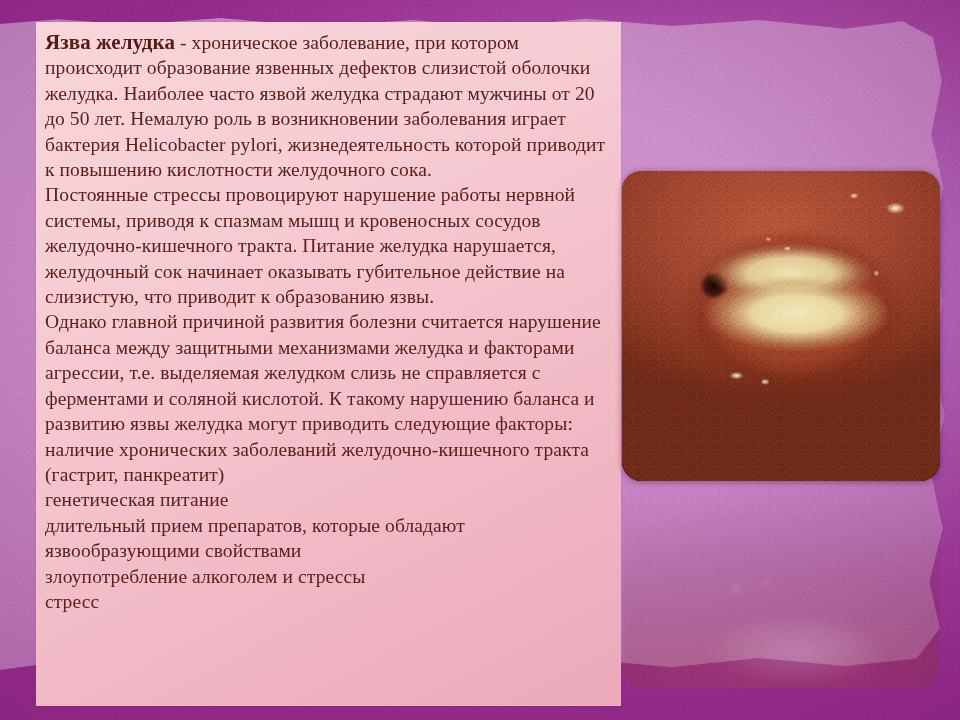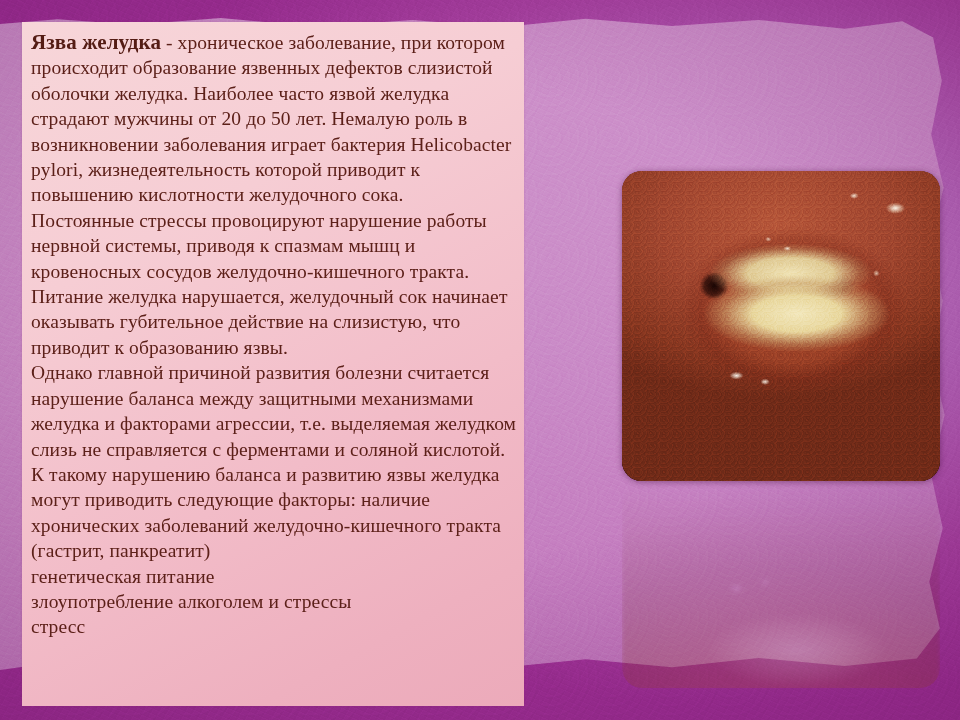--- a/index.html
+++ b/index.html
@@ -57,23 +57,23 @@
   }
   .bg-vignette {
     position: absolute;
     inset: 0;
     background: radial-gradient(ellipse 85% 80% at 50% 45%, rgba(0,0,0,0) 40%, rgba(90,12,82,0.30) 100%);
   }
 
   
   .text-panel {
     position: absolute;
-    left: 22px;
+    left: 36px;
     top: 22px;
-    width: 502px;
+    width: 585px;
     height: 684px;
     background: linear-gradient(152deg, #f7d6d9 0%, #f6cdd4 30%, #f2bcc8 62%, #eeb0bf 85%, #ecaaba 100%);
     box-shadow: 0 0 2px rgba(120,40,100,0.18);
   }
   .text-body {
     position: absolute;
     left: 9px;
     top: 8px;
     right: 6px;
     color: #5c2019;
@@ -197,20 +197,21 @@
     <div class="text-body">
 
       <p class="para"><span class="t-bold">Язва желудка</span><span> - хроническое заболевание, при котором происходит образование язвенных дефектов слизистой оболочки желудка. Наиболее часто язвой желудка страдают мужчины от 20 до 50 лет. Немалую роль в возникновении заболевания играет бактерия Helicobacter pylori, жизнедеятельность которой приводит к повышению кислотности желудочного сока.</span></p>
 
       <p class="para">Постоянные стрессы провоцируют нарушение работы нервной системы, приводя к спазмам мышц и кровеносных сосудов желудочно-кишечного тракта. Питание желудка нарушается, желудочный сок начинает оказывать губительное действие на слизистую, что приводит к образованию язвы.</p>
 
       <p class="para">Однако главной причиной развития болезни считается нарушение баланса между защитными механизмами желудка и факторами агрессии, т.е. выделяемая желудком слизь не справляется с ферментами и соляной кислотой. К такому нарушению баланса и развитию язвы желудка могут приводить следующие факторы: наличие хронических заболеваний желудочно-кишечного тракта (гастрит, панкреатит)</p>
 
       <p class="para">генетическая питание</p>
 
+      <p class="para">длительный прием препаратов, которые обладают язвообразующими свойствами</p>
 
       <p class="para">злоупотребление алкоголем и стрессы</p>
 
       <p class="para">стресс</p>
 
 
     </div>
   </div>
 
   <div class="photo-wrap">

